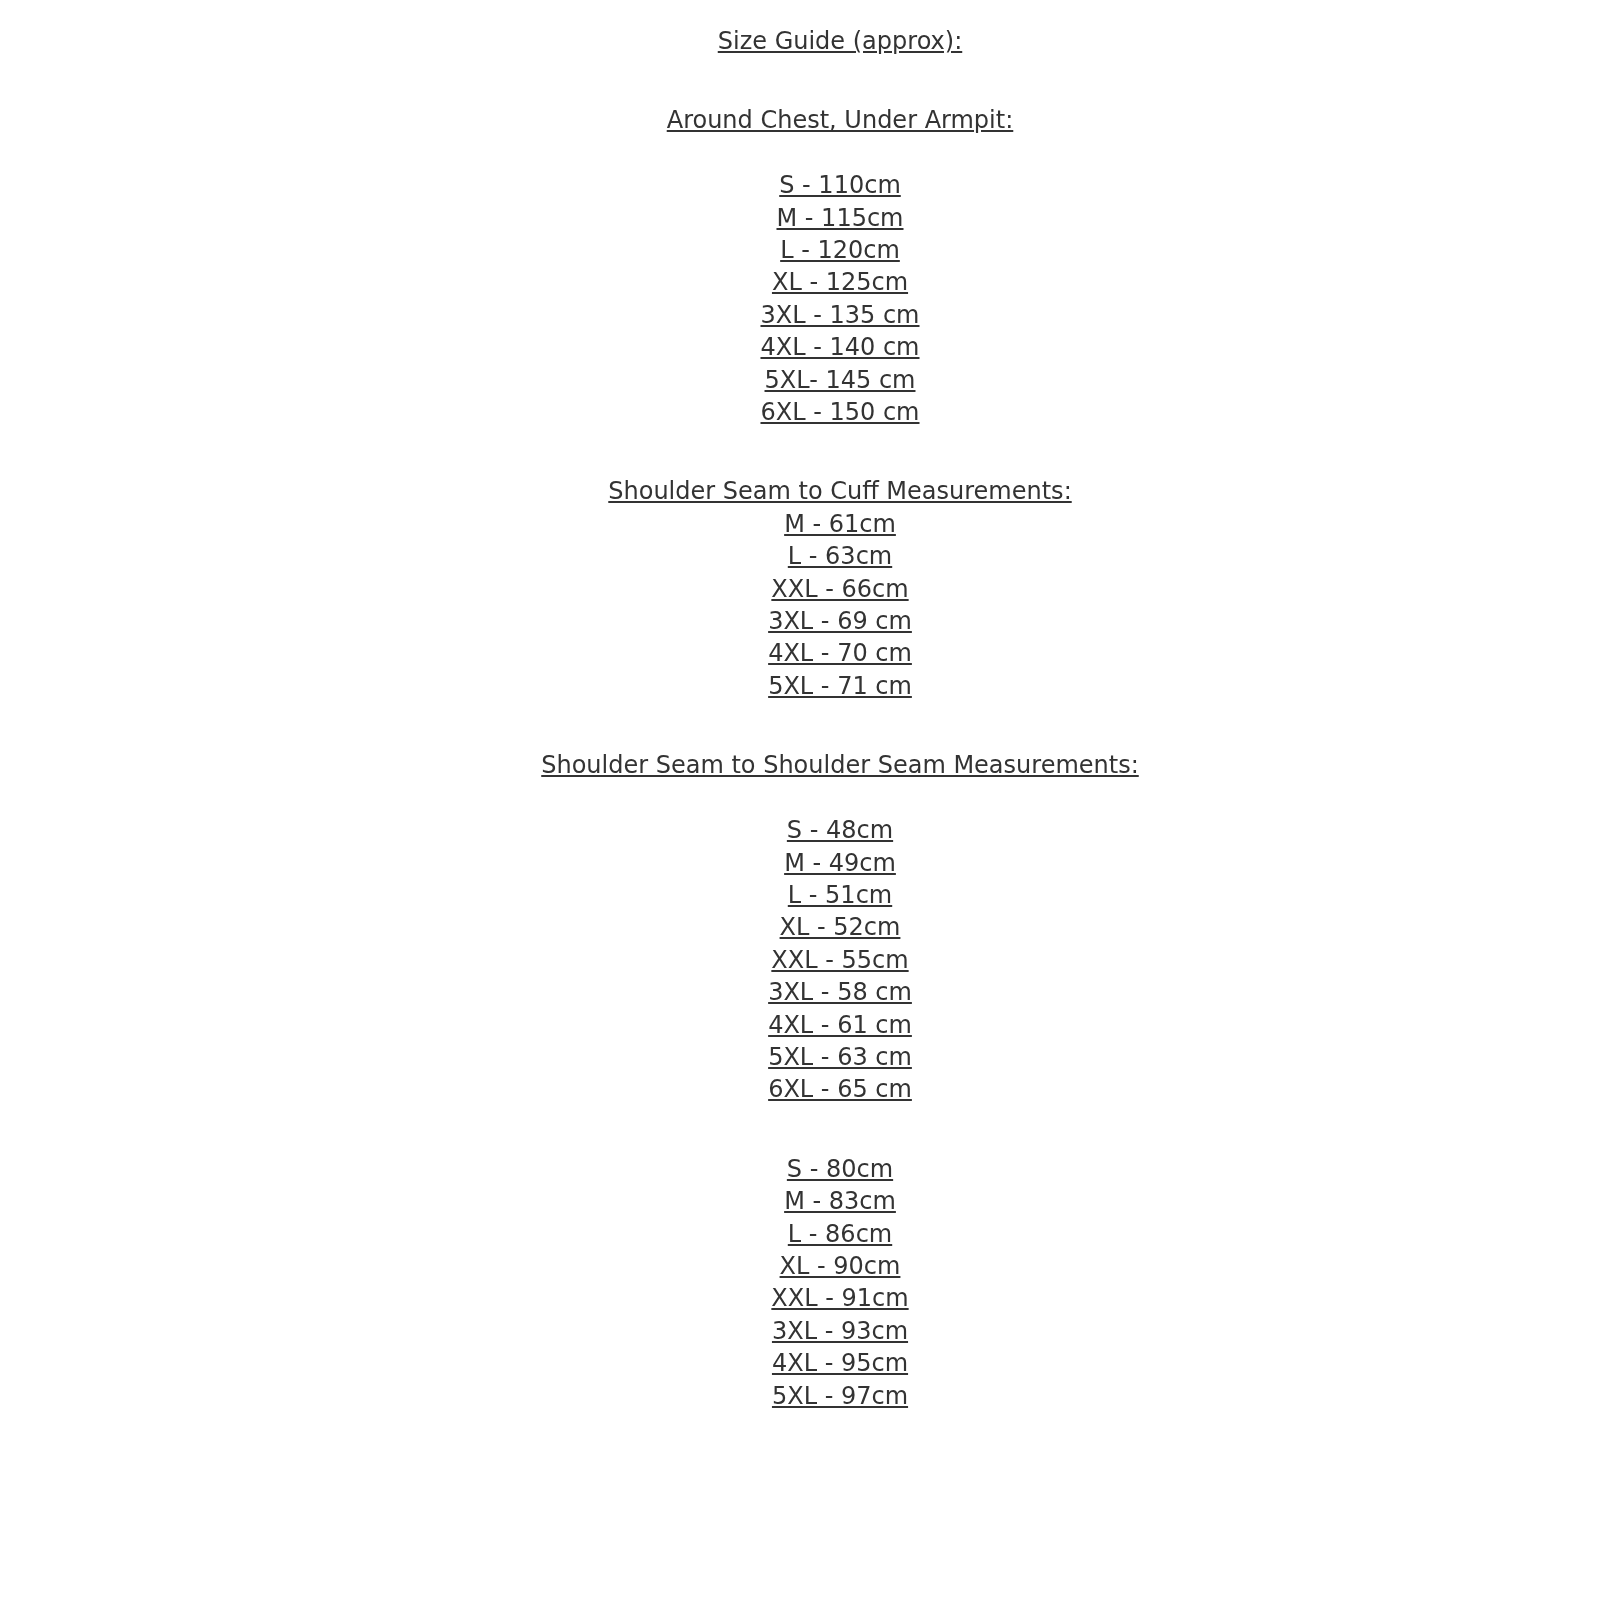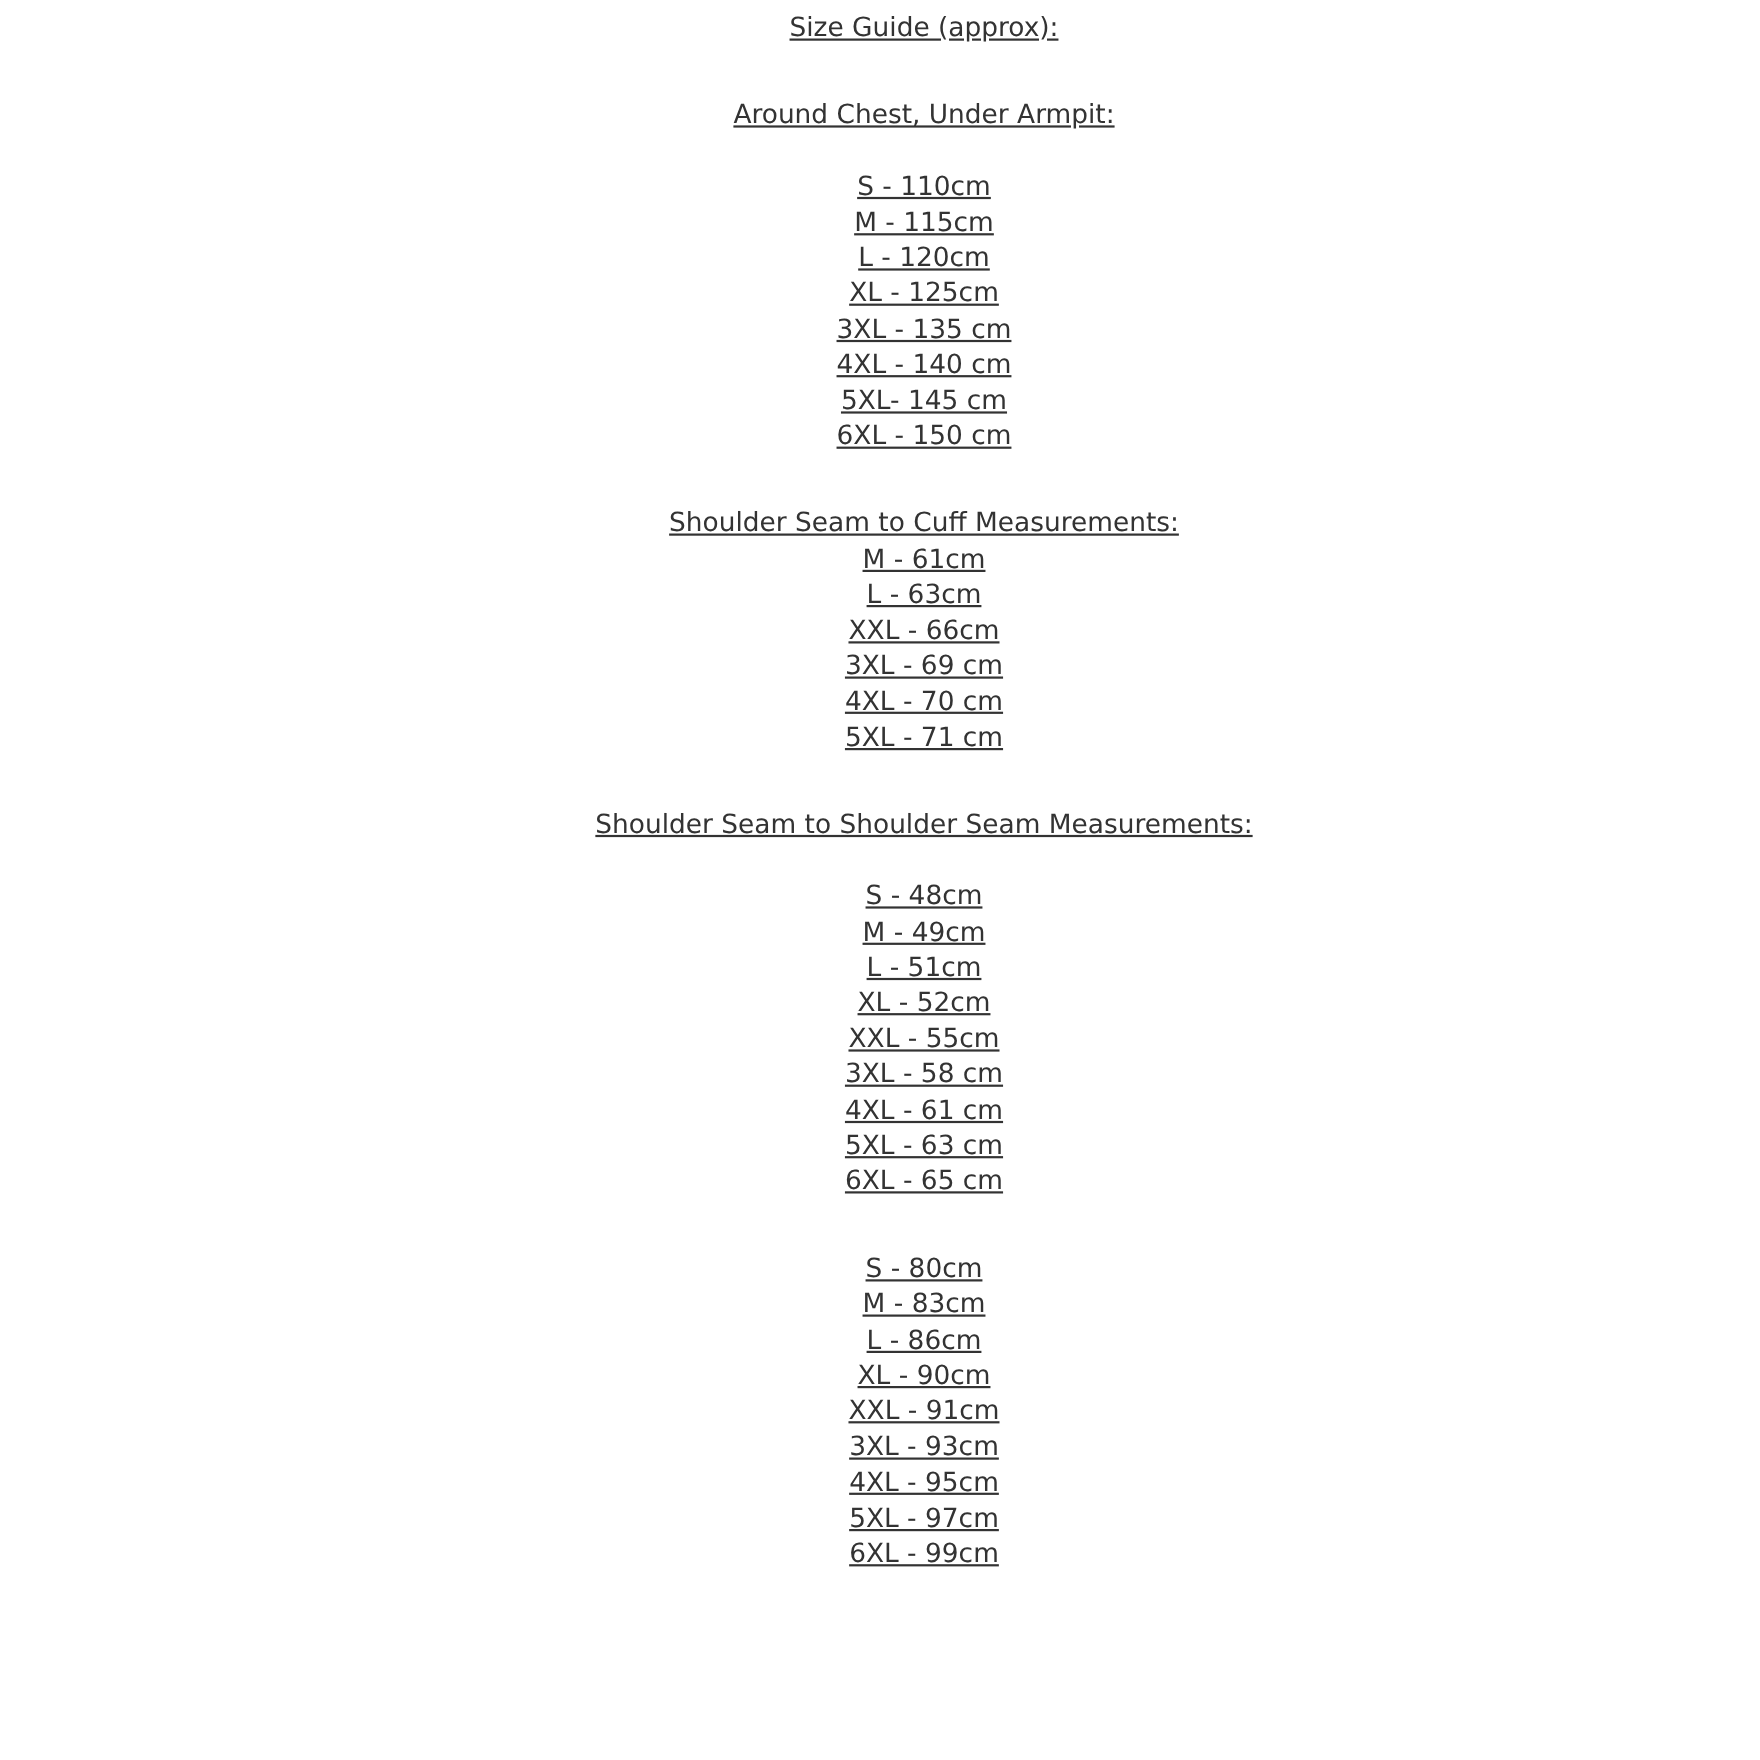--- a/index.html
+++ b/index.html
@@ -8,21 +8,21 @@
       background: #ffffff;
     }
     body {
       width: 1600px;
       height: 1600px;
       overflow: hidden;
       font-family: "DejaVu Sans", "Liberation Sans", sans-serif;
       color: #333333;
     }
     .page {
-      padding-top: 9px;
+      padding-top: 25px;
       margin-left: 80px; 
       text-align: center;
       font-size: 24px;
       line-height: 32.4px;
       font-weight: 400;
     }
     .title {
       text-decoration: underline;
       font-size: inherit;
       font-weight: 400;
@@ -94,17 +94,16 @@
   <section class="section">
     <div class="rows">
           <div class="row">S - 80cm</div>
           <div class="row">M - 83cm</div>
           <div class="row">L - 86cm</div>
           <div class="row">XL - 90cm</div>
           <div class="row">XXL - 91cm</div>
           <div class="row">3XL - 93cm</div>
           <div class="row">4XL - 95cm</div>
           <div class="row">5XL - 97cm</div>
-          <div class="row">6XL - 99cm</div>
         </div>
   </section>
 </div>
 </div>
 
 </body></html>

